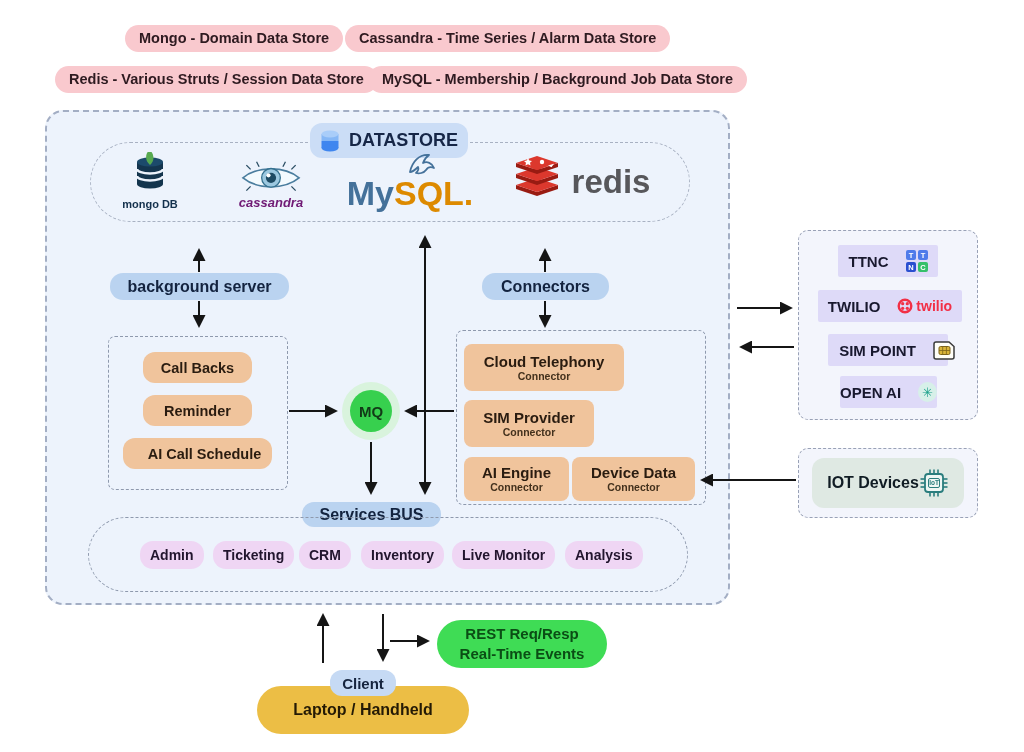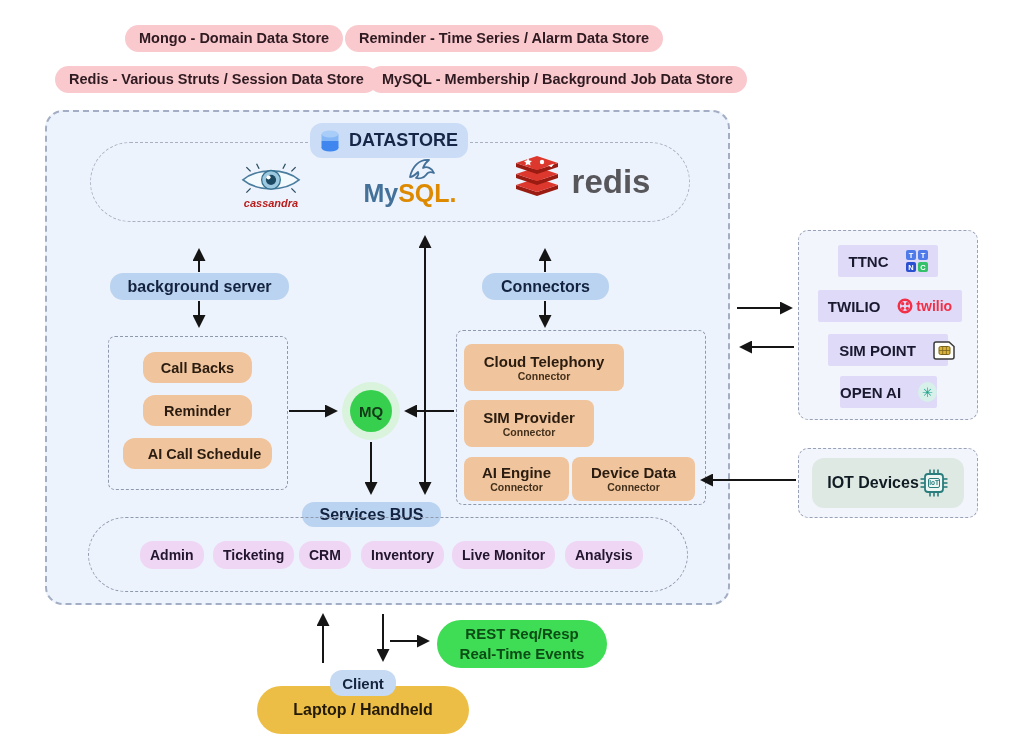--- a/index.html
+++ b/index.html
@@ -24,53 +24,66 @@
   .mq-core{position:absolute;left:350px;top:390px;width:42px;height:42px;border-radius:50%;background:#37d04e;color:#123a17;font-size:15px;font-weight:800;display:flex;align-items:center;justify-content:center;}
   .provider-box{position:absolute;background:#f3f5fc;border:1.5px dashed #99a1b6;border-radius:10px;box-sizing:border-box;}
   .lav-pill{position:absolute;background:#dedaf8;border-radius:2px;color:#18182e;font-size:15px;gap:17px;}
   .rest-pill{position:absolute;left:437px;top:620px;width:170px;height:48px;background:#3fdc55;border-radius:24px;color:#0b4d15;font-size:15px;font-weight:700;display:flex;flex-direction:column;align-items:center;justify-content:center;line-height:1.35;}
   .client-pill{position:absolute;left:330px;top:670px;width:66px;height:26px;background:#c6daf4;border-radius:12px;color:#15243e;font-size:15px;z-index:3;}
   .laptop-pill{position:absolute;left:257px;top:686px;width:212px;height:48px;background:#ecbe45;border-radius:24px;color:#241a05;font-size:16px;z-index:2;}
   .iot-pill{position:absolute;left:812px;top:458px;width:152px;height:50px;background:#dfe9e3;border-radius:12px;color:#101c24;font-size:16px;}
   
   .logo-block{position:absolute;display:flex;flex-direction:column;align-items:center;justify-content:center;}
   .mongo-label{font-size:11px;font-weight:800;color:#13304c;margin-top:2px;}
-  .cassandra-label{font-size:11px;font-weight:700;font-style:italic;color:#b91c1c;margin-top:1px;}
-  .mysql-text{font-size:25px;font-weight:800;line-height:1;}
+  .cassandra-label{font-size:13px;font-weight:700;font-style:italic;color:#701a75;margin-top:1px;}
+  .mysql-text{font-size:34px;font-weight:800;line-height:1;}
   .mysql-my{color:#44719a;}
   .mysql-sql{color:#dd8a00;}
   .redis-text{font-size:33px;font-weight:800;color:#57575b;margin-left:8px;line-height:1;}
   .twilio-text{font-size:14px;font-weight:800;color:#f22f46;margin-left:3px;}
   svg{display:block;}
 </style>
 </head>
 <body>
 
 <div id="canvas">
 
   <div class="legend-pill" style="left:125px;top:25px;">Mongo - Domain Data Store</div>
-  <div class="legend-pill" style="left:345px;top:25px;">Reminder - Time Series / Alarm Data Store</div>
+  <div class="legend-pill" style="left:345px;top:25px;">Cassandra - Time Series / Alarm Data Store</div>
   <div class="legend-pill" style="left:55px;top:66px;">Redis - Various Struts / Session Data Store</div>
   <div class="legend-pill" style="left:368px;top:66px;">MySQL - Membership / Background Job Data Store</div>
 
   <div class="main-box"></div>
 
   <div class="datastore-box"></div>
   <div class="pill datastore-pill">
     <span>
       <svg width="20" height="24" viewBox="0 0 20 24">
         <rect x="1.5" y="5" width="17" height="7" fill="#85b7f6"></rect>
         <rect x="1.5" y="12" width="17" height="7" fill="#3f86ef"></rect>
         <ellipse cx="10" cy="19" rx="8.5" ry="3.5" fill="#3f86ef"></ellipse>
         <ellipse cx="10" cy="5" rx="8.5" ry="3.5" fill="#a9cdf9"></ellipse>
       </svg>
     </span>
     <span>DATASTORE</span>
   </div>
 
+  <div class="logo-block" style="left:116px;top:150px;width:68px;height:62px;">
+    <span>
+      <svg width="40" height="44" viewBox="0 0 40 44">
+        <rect x="7" y="10" width="26" height="22" fill="#14354e"></rect>
+        <ellipse cx="20" cy="32" rx="13" ry="4.5" fill="#14354e"></ellipse>
+        <ellipse cx="20" cy="10" rx="13" ry="4.5" fill="#1c4a6b"></ellipse>
+        <path d="M7,17 A13,4.5 0 0 0 33,17" stroke="#edf3fc" stroke-width="2.5" fill="none"></path>
+        <path d="M7,24 A13,4.5 0 0 0 33,24" stroke="#edf3fc" stroke-width="2.5" fill="none"></path>
+        <path d="M20,13 C13,7 17,-1 20,-2 C23,1 26,8 20,13 Z" fill="#58aa50"></path>
+      </svg>
+    </span>
+    <span class="mongo-label">mongo DB</span>
+  </div>
 
   <div class="logo-block" style="left:226px;top:158px;width:90px;height:54px;">
     <span>
       <svg width="76" height="34" viewBox="-4 -5 80 40">
         <path d="M3,16 C20,2 52,2 69,16 C52,30 20,30 3,16 Z" fill="#f3fafe" stroke="#4a7d9e" stroke-width="2"></path>
         <line x1="12" y1="6" x2="7" y2="1" stroke="#2a4d63" stroke-width="1.5"></line>
         <line x1="22" y1="3" x2="19" y2="-3" stroke="#2a4d63" stroke-width="1.5"></line>
         <line x1="50" y1="3" x2="53" y2="-3" stroke="#2a4d63" stroke-width="1.5"></line>
         <line x1="60" y1="6" x2="65" y2="1" stroke="#2a4d63" stroke-width="1.5"></line>
         <line x1="12" y1="26" x2="7" y2="31" stroke="#2a4d63" stroke-width="1.5"></line>

